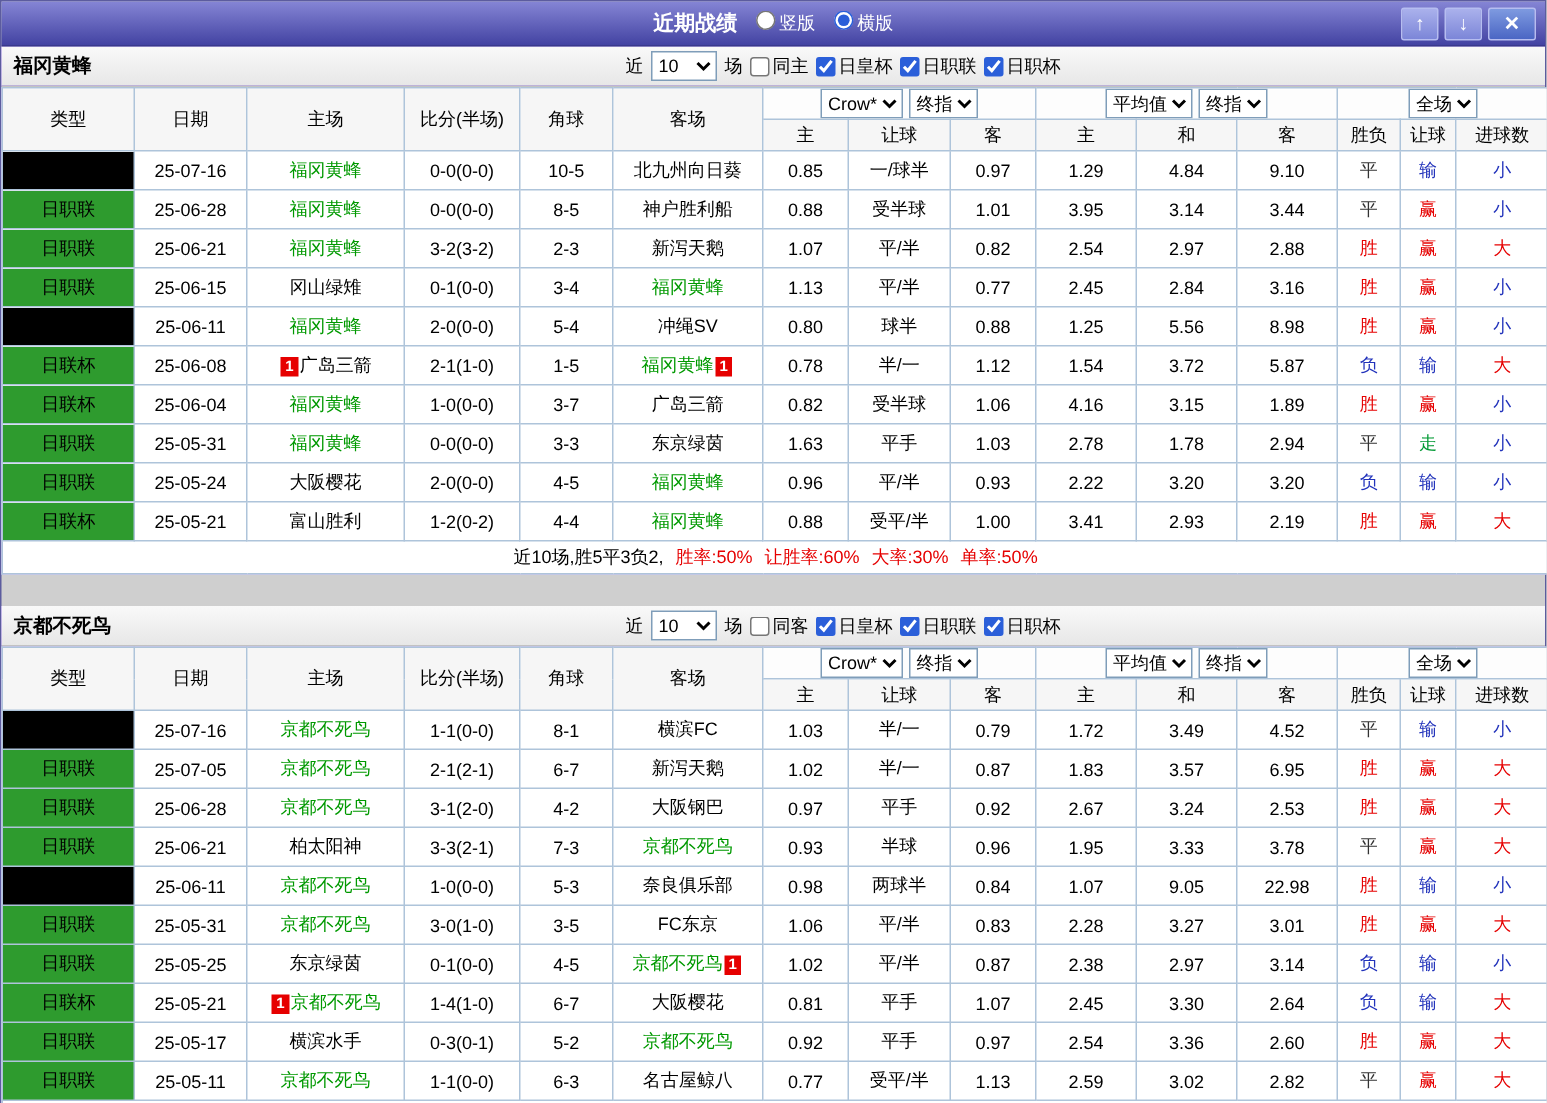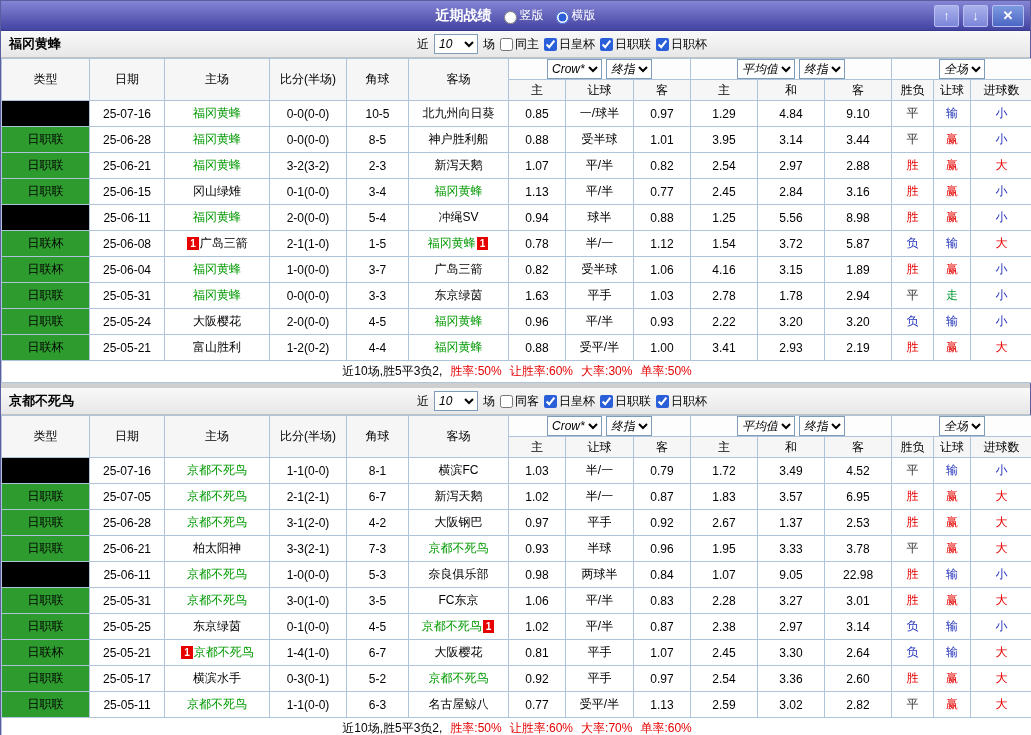--- a/index.html
+++ b/index.html
@@ -12,44 +12,44 @@
 
   
   .titlebar {
     height: 30px;
     background: linear-gradient(#8585d5, #4343a2);
     display: flex; align-items: center; position: relative;
     border-bottom: 1px solid #39398c;
   }
   .tb-center { margin: 0 auto; display: flex; align-items: center; gap: 12px; }
   .tb-title { color: #fff; font-weight: bold; font-size: 14px; }
-  .tb-radio { color: #fff; font-size: 12px; display: flex; align-items: flex-end; gap: 3px; cursor: pointer; }
+  .tb-radio { color: #fff; font-size: 12px; display: flex; align-items: flex-start; gap: 3px; cursor: pointer; }
   .tb-radio input { accent-color: #2b5fd9; width: 13px; height: 13px; }
   .tb-buttons { position: absolute; right: 6px; top: 4px; display: flex; gap: 4px; }
   .tb-btn {
     width: 25px; height: 22px; border: 1px solid #b6bdf0; border-radius: 2px;
     background: linear-gradient(#aab1ec, #7c86d8);
     color: #fff; font-size: 13px; line-height: 18px; cursor: pointer;
   }
   .tb-btn.close { width: 32px; background: linear-gradient(#7e9ae0, #4b66c4); font-weight: bold; }
 
   
-  .section { background: #8b5cf6; margin-bottom: 5px; }
+  .section { background: #8b5cf6; margin-bottom: 21px; }
   .section-head {
     height: 27px; background: linear-gradient(#f9f9f9, #e7e7e7);
     border-bottom: 1px solid #c2c2c2;
     display: flex; align-items: center; padding: 0 8px; font-size: 12px; color: #000;
   }
   .team-name { font-weight: bold; font-size: 13px; }
   .filters { display: flex; align-items: center; gap: 5px; margin-left: auto; margin-right: 315px; }
   .filters .chk { display: flex; align-items: center; gap: 2px; cursor: pointer; }
   .filters input[type=checkbox] { accent-color: #2b5fd9; width: 13px; height: 13px; }
   select {
     font-family: "Liberation Sans", "DejaVu Sans", sans-serif;
-    font-size: 12px; height: 20px; border: 1px solid #7f9db9; background: #fff; font-style: italic;
+    font-size: 12px; height: 20px; border: 1px solid #7f9db9; background: #fff;
   }
   .count-select { width: 44px; }
 
   
   table.stats { width: 100%; table-layout: fixed; border-collapse: collapse; font-size: 12px; background: #fff; }
   .stats th, .stats td {
     border: 1px solid #aec4da; text-align: center; padding: 0;
     height: 26px; overflow: hidden; white-space: nowrap; color: #000;
   }
   .stats thead th { background: #f6f6f6; font-weight: normal; height: 21px; }
@@ -226,21 +226,21 @@
               <td class="res" style="color: rgb(230, 0, 0);">赢</td>
               <td class="res" style="color: rgb(34, 51, 187);">小</td>
             </tr>
             <tr>
               <td class="type-cell" style="background: rgb(0, 0, 0);">日皇杯</td>
               <td>25-06-11</td>
               <td><span class="focus">福冈黄蜂</span></td>
               <td class="score">2-0(0-0)</td>
               <td>5-4</td>
               <td><span>冲绳SV</span></td>
-              <td>0.94</td>
+              <td>0.80</td>
               <td>球半</td>
               <td>0.88</td>
               <td>1.25</td>
               <td>5.56</td>
               <td>8.98</td>
               <td class="res" style="color: rgb(230, 0, 0);">胜</td>
               <td class="res" style="color: rgb(230, 0, 0);">赢</td>
               <td class="res" style="color: rgb(34, 51, 187);">小</td>
             </tr>
             <tr>
@@ -442,21 +442,21 @@
               <td class="type-cell" style="background: rgb(46, 155, 46);">日职联</td>
               <td>25-06-28</td>
               <td><span class="focus">京都不死鸟</span></td>
               <td class="score">3-1(2-0)</td>
               <td>4-2</td>
               <td><span>大阪钢巴</span></td>
               <td>0.97</td>
               <td>平手</td>
               <td>0.92</td>
               <td>2.67</td>
-              <td>1.37</td>
+              <td>3.24</td>
               <td>2.53</td>
               <td class="res" style="color: rgb(230, 0, 0);">胜</td>
               <td class="res" style="color: rgb(230, 0, 0);">赢</td>
               <td class="res" style="color: rgb(230, 0, 0);">大</td>
             </tr>
             <tr>
               <td class="type-cell" style="background: rgb(46, 155, 46);">日职联</td>
               <td>25-06-21</td>
               <td><span>柏太阳神</span></td>
               <td class="score">3-3(2-1)</td>

